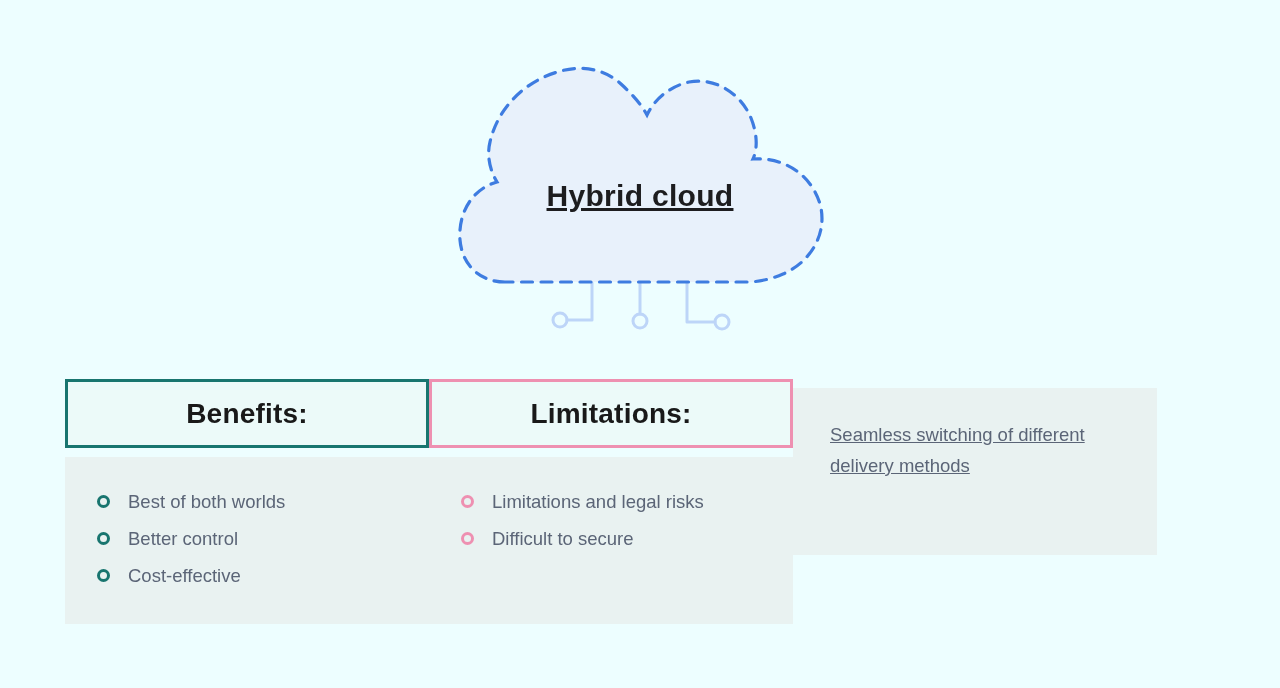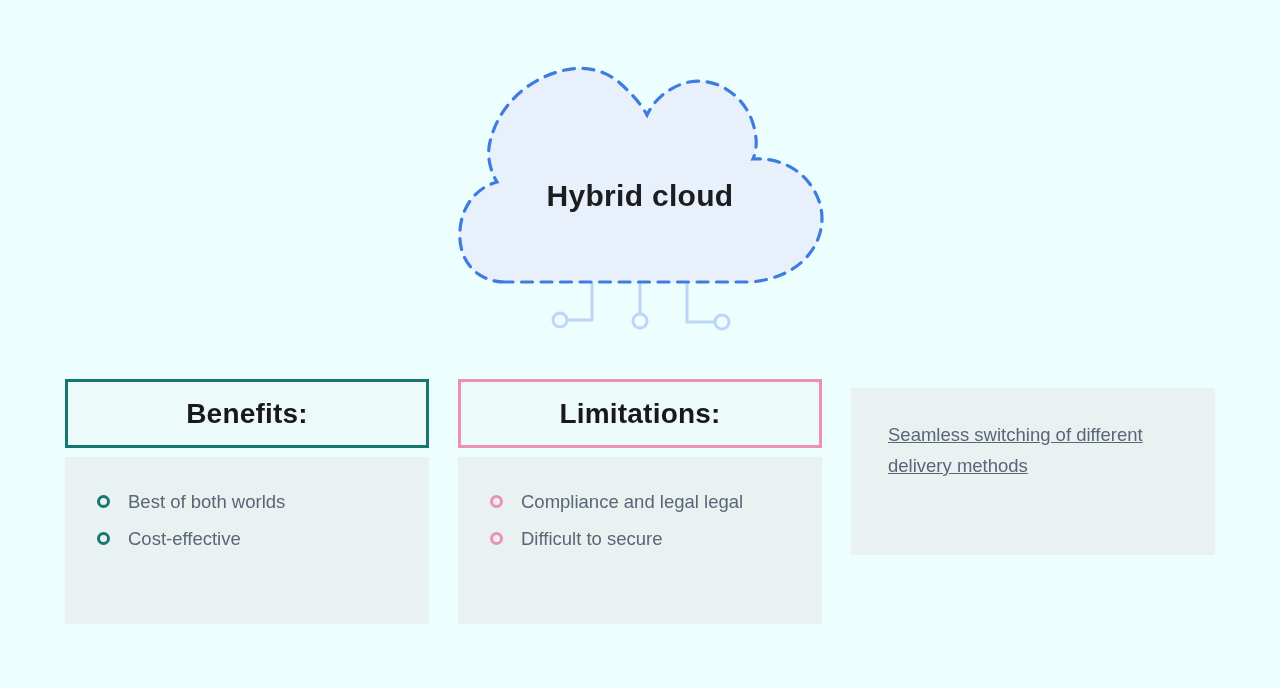--- a/index.html
+++ b/index.html
@@ -26,30 +26,30 @@
   .cloud-wrap svg { display: block; width: 100%; height: 100%; }
   .cloud-label {
     position: absolute;
     left: 0; right: 0;
     top: 124px;
     text-align: center;
     font-size: 30px;
     font-weight: 600;
     letter-spacing: 0.3px;
     color: var(--cloud-text, #1d1d1f);
+    text-decoration: underline;
   }
 
   
   .columns {
     position: absolute;
     left: 65px;
     top: 379px;
     width: 1040px;
     display: flex;
-    gap: 29px;
   }
   .column { width: 364px; flex: 0 0 364px; }
   .col-header {
     box-sizing: border-box;
     height: 69px;
     border: 3px solid #888;
     background: var(--header-bg, #ecfaf9);
     display: flex;
     align-items: center;
     justify-content: center;
@@ -139,36 +139,40 @@
       <h2 class="col-title">Benefits:</h2>
     </header>
     <div class="col-panel">
       <ul class="col-list">
             <li>
               <span class="ring" style="border-color: rgb(24, 117, 111);"></span>
               <span>Best of both worlds</span>
             </li>
             <li>
               <span class="ring" style="border-color: rgb(24, 117, 111);"></span>
+              <span>Better control</span>
+            </li>
+            <li>
+              <span class="ring" style="border-color: rgb(24, 117, 111);"></span>
               <span>Cost-effective</span>
             </li>
           </ul>
 
     </div>
   </section>
 
   <section class="column">
     <header class="col-header" style="border-color: rgb(238, 144, 177); text-align: right;">
       <h2 class="col-title">Limitations:</h2>
     </header>
     <div class="col-panel">
       <ul class="col-list">
             <li>
               <span class="ring" style="border-color: rgb(238, 144, 177);"></span>
-              <span>Compliance and legal legal</span>
+              <span>Limitations and legal risks</span>
             </li>
             <li>
               <span class="ring" style="border-color: rgb(238, 144, 177);"></span>
               <span>Difficult to secure</span>
             </li>
           </ul>
 
     </div>
   </section>
 

